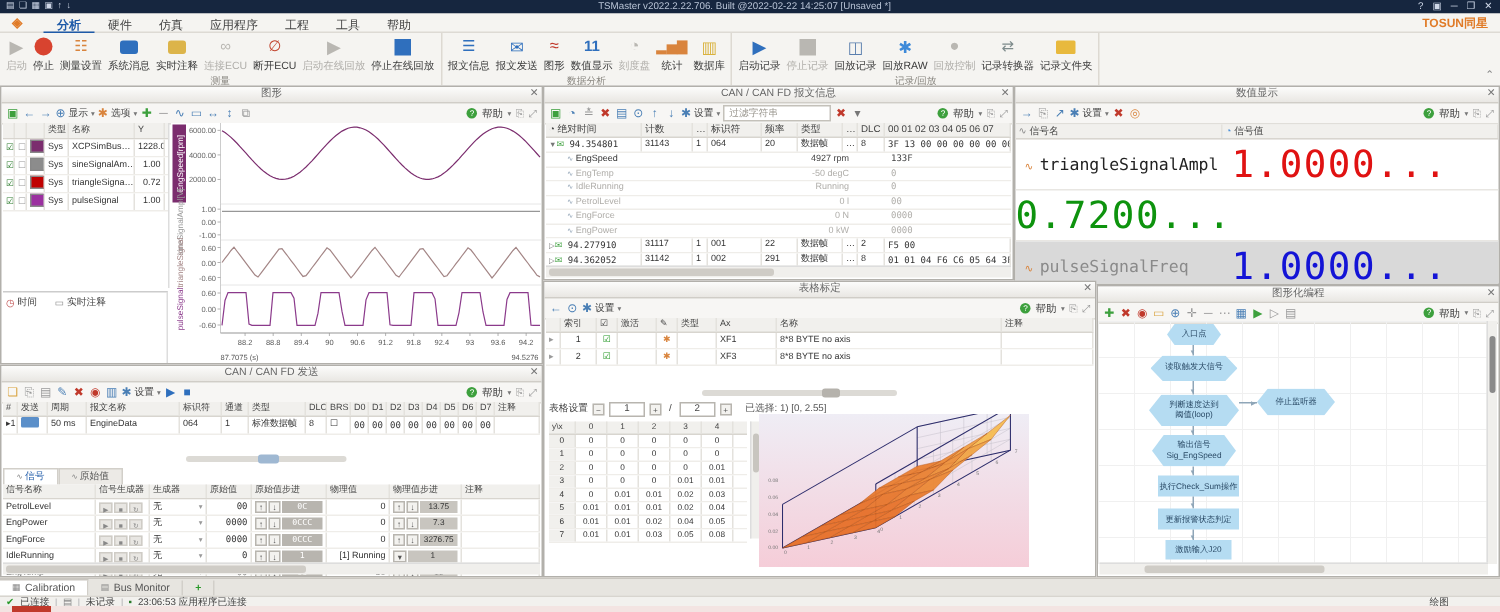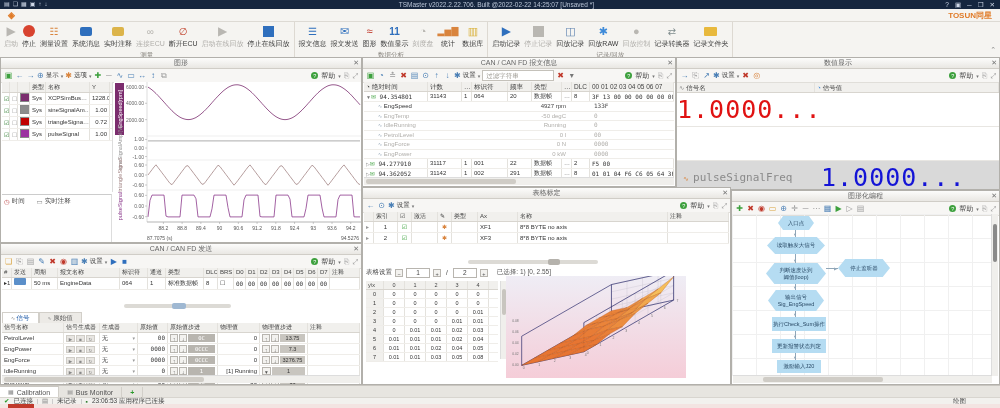--- a/index.html
+++ b/index.html
@@ -90,20 +90,21 @@
         <span>?</span>
         <span>▣</span>
         <span>─</span>
         <span>❐</span>
         <span>✕</span>
       </div>
   </div>
 
   <div id="menubar">
     <span id="app-logo">◈</span>
+    <div id="menu-tabs"><span class="mtab active">分析</span><span class="mtab">硬件</span><span class="mtab">仿真</span><span class="mtab">应用程序</span><span class="mtab">工程</span><span class="mtab">工具</span><span class="mtab">帮助</span></div>
     <div id="brand">TOSUN同星</div>
   </div>
 
   <div id="ribbon">
       <div class="rgroup">
         <div class="rbtns">
           <div class="rbtn dis">
             <div class="ric">
               <span style="color: rgb(185, 183, 178); font-size: 12px;">▶</span>
             </div>
@@ -551,23 +552,25 @@
           <span style="color: rgb(153, 153, 153); font-size: 7px;">⎘</span>
           <span style="color: rgb(153, 153, 153); font-size: 7px;">⤢</span>
         </div>
       </div>
     <div class="hdr" style="height:9px;line-height:9px;">
       <div style="width:138px;"><span style="color:#888;">∿</span> <span>信号名</span></div>
       <div style="flex:1;"><span style="color:#4a90d9;">◔</span> <span>信号值</span></div>
     </div>
     <div id="num-rows">
         <div class="numrow">
+          <div class="numname"><span style="color: rgb(217, 132, 61); font-size: 7px;">∿ </span>triangleSignalAmpl</div>
           <div class="numval" style="color: rgb(224, 18, 18);">1.0000...</div>
         </div>
         <div class="numrow">
+          <div class="numval" style="color: rgb(14, 147, 14);">0.7200...</div>
         </div>
         <div class="numrow" style="background: rgb(217, 217, 217);">
           <div class="numname" style="color: rgb(138, 138, 138);"><span style="color: rgb(217, 132, 61); font-size: 7px;">∿ </span>pulseSignalFreq</div>
           <div class="numval" style="color: rgb(20, 20, 214);">1.0000...</div>
         </div>
       </div>
   </div>
 
   <div class="panel" id="send-panel" style="left:0;top:243px;width:362px;height:142px;">
     <div class="ptitle"><span>CAN / CAN FD 发送</span><span class="pclose">✕</span></div>

